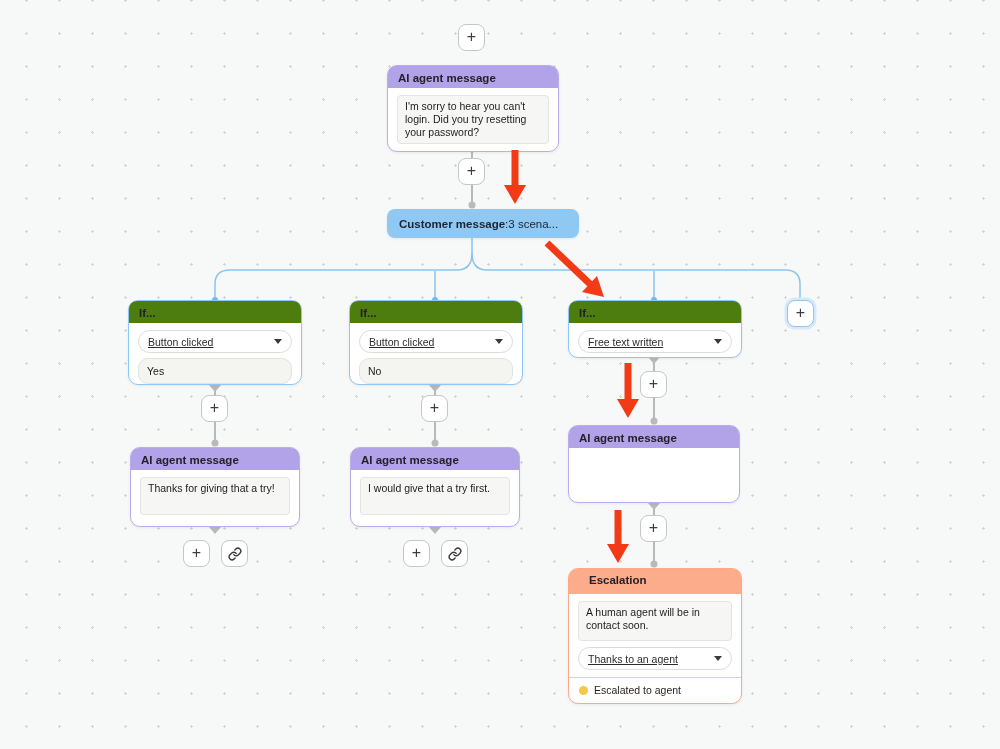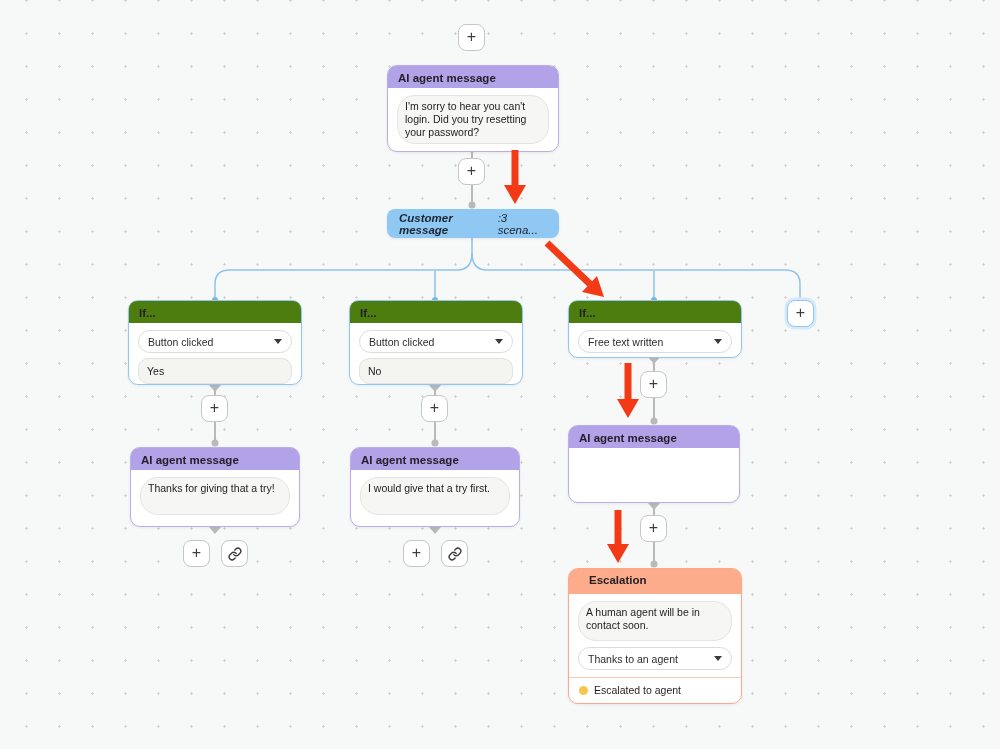--- a/index.html
+++ b/index.html
@@ -19,27 +19,27 @@
         box-shadow:0 1px 3px rgba(30,30,40,.07);box-sizing:border-box;}
   .node-purple{border:1.5px solid #bcaceb;}
   .node-blue{border:1.5px solid #8ec7f3;}
   .node-orange{border:1.5px solid #fba98a;}
   .node-header{padding:6px 10px;font-weight:700;font-size:11.5px;color:#232029;
                border-radius:8px 8px 0 0;height:22px;box-sizing:border-box;}
   .hdr-purple{background:#b2a3e8;}
   .hdr-blue{background:#4d7c0f;}
   .hdr-orange{background:#fcab8b;height:25px;padding-top:5px;padding-left:20px;}
   .node-body{padding:7px 9px;display:flex;flex-direction:column;gap:6px;}
-  .msg-box{background:#f6f6f4;border:1px solid #e4e4e1;border-radius:18px;
+  .msg-box{background:#f6f6f4;border:1px solid #e4e4e1;border-radius:4px;
            padding:4px 7px;font-size:10.5px;line-height:1.25;color:#1c1c1e;}
   .tall{min-height:38px;box-sizing:border-box;}
   .dropdown{background:#fff;border:1px solid #dcdcda;border-radius:13px;
             padding:0 9px;font-size:10.5px;color:#2b2b2d;display:flex;
             justify-content:space-between;align-items:center;height:23px;
-            box-sizing:border-box;cursor:pointer;}
+            box-sizing:border-box;cursor:pointer;text-decoration:underline;}
   .caret{width:0;height:0;border-left:4px solid transparent;
          border-right:4px solid transparent;border-top:5px solid #3a3a3c;}
   .text-input{background:#f4f4f1;border:1px solid #e2e2df;border-radius:10px;
               padding:12px 8px;font-size:10.5px;height:14px;box-sizing:border-box;
               color:#1c1c1e;display:flex;align-items:center;}
   .customer-node{position:absolute;background:#8fc8f3;border-radius:8px;height:29px;
                  display:flex;align-items:center;padding:0 12px;font-size:11.5px;
                  color:#1c2430;box-sizing:border-box;z-index:2;
                  box-shadow:0 1px 3px rgba(30,30,40,.08);}
   .customer-node .bold{font-weight:700;}
@@ -48,21 +48,21 @@
             align-items:center;justify-content:center;box-sizing:border-box;
             z-index:3;cursor:pointer;color:#3d3d3f;}
   .plus-glyph{font-size:16px;line-height:1;font-weight:400;margin-top:-1px;}
   .plus-blue{border-color:#8ec7f3;box-shadow:0 0 0 2.5px #d6e9fb;}
   .esc-footer{border-top:1px solid #f9c9b4;padding:6px 10px 7px 10px;display:flex;
               align-items:center;gap:6px;font-size:10.5px;color:#241e1a;}
   .status-dot{width:9px;height:9px;border-radius:50%;background:#f5c84c;flex:none;}
 
   
   #ai-top{left:387px;top:65px;width:172px;}
-  #customer{left:387px;top:209px;width:172px;font-style:italic;}
+  #customer{left:387px;top:209px;width:192px;}
   #if-yes{left:128px;top:300px;width:174px;height:85px;}
   #if-no{left:349px;top:300px;width:174px;height:85px;}
   #if-free{left:568px;top:300px;width:174px;height:58px;}
   #ai-left{left:130px;top:447px;width:170px;height:80px;}
   #ai-mid{left:350px;top:447px;width:170px;height:80px;}
   #ai-right{left:568px;top:425px;width:172px;height:78px;}
   #escalation{left:568px;top:568px;width:174px;}
   
   #plus-top{left:458px;top:24px;}
   #plus-2{left:458px;top:158px;}

